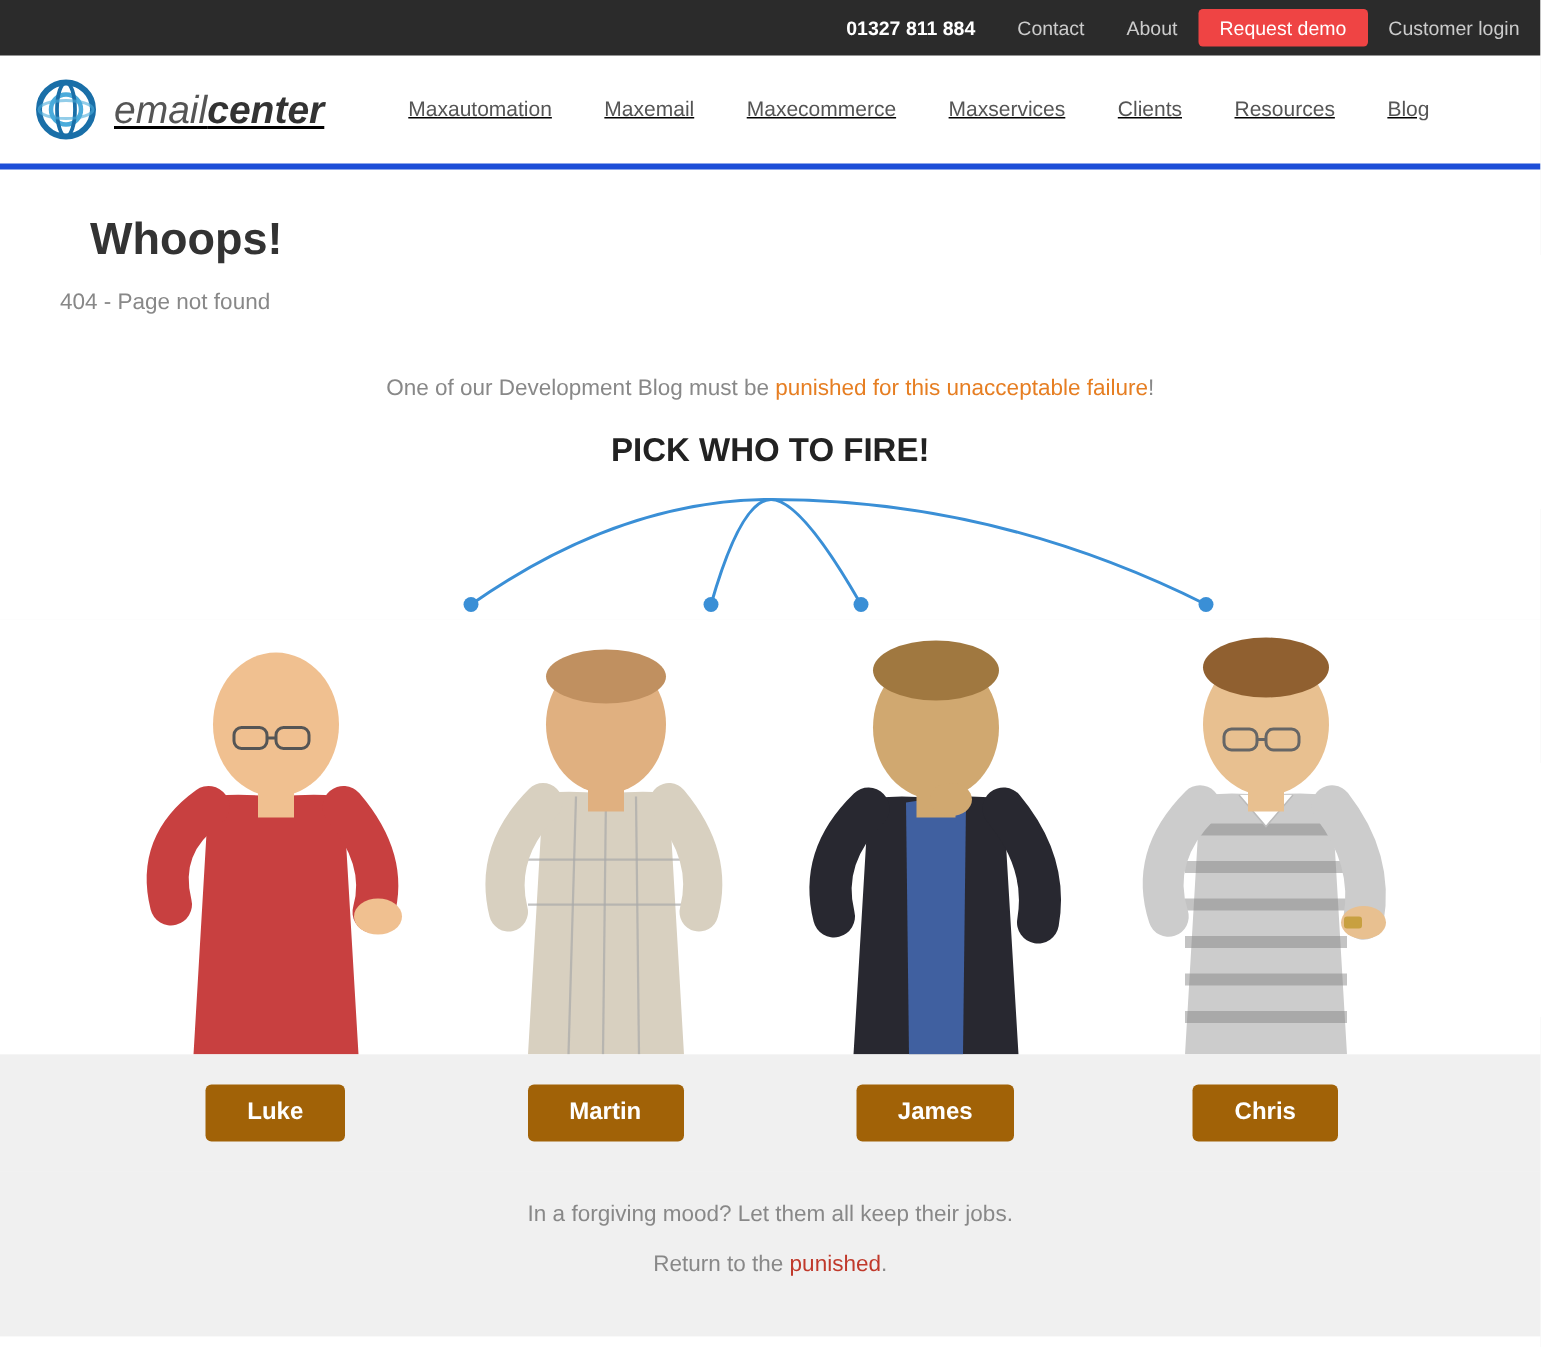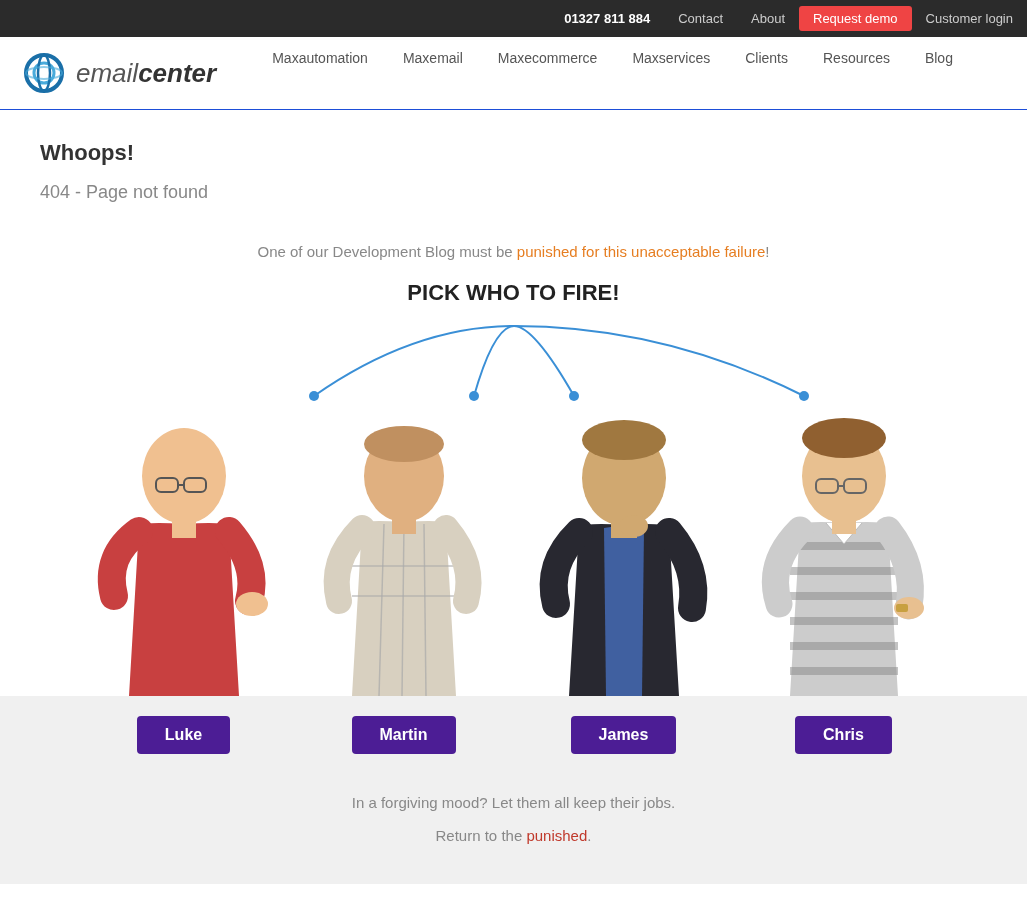--- a/index.html
+++ b/index.html
@@ -28,22 +28,24 @@
       padding: 5px 14px;
       border-radius: 3px;
     }
     .top-bar .customer-login {
       color: #ccc;
     }
 
     
     .main-nav {
       display: flex;
+      align-items: center;
       padding: 12px 20px;
-      border-bottom: 1px solid #1d4ed8;
+      border-bottom: 4px solid #1d4ed8;
+      text-decoration: underline;
     }
     .logo {
       display: flex;
       align-items: center;
       margin-right: 40px;
       text-decoration: none;
     }
     .logo-icon {
       width: 48px;
       height: 48px;
@@ -66,27 +68,28 @@
       color: #555;
       font-size: 14px;
       padding: 4px 16px;
     }
 
     
     .content {
       padding: 30px 40px 0 40px;
     }
     .whoops {
-      font-size: 22px;
+      font-size: 30px;
       color: #333;
       font-weight: bold;
       margin-bottom: 16px;
+      margin-left: 20px;
     }
     .not-found {
-      font-size: 18px;
+      font-size: 15px;
       color: #888;
       margin-bottom: 40px;
     }
 
     
     .punishment-section {
       text-align: center;
       padding: 0 20px;
     }
     .punishment-text {
@@ -132,21 +135,21 @@
       justify-content: center;
       gap: 0;
       padding: 20px 0;
     }
     .person-btn-col {
       width: 220px;
       display: flex;
       justify-content: center;
     }
     .fire-btn {
-      background: #4c1d95;
+      background: #a16207;
       color: #fff;
       border: none;
       padding: 10px 28px;
       font-size: 16px;
       font-weight: bold;
       border-radius: 4px;
       cursor: pointer;
     }
 
     .forgiving-section {

